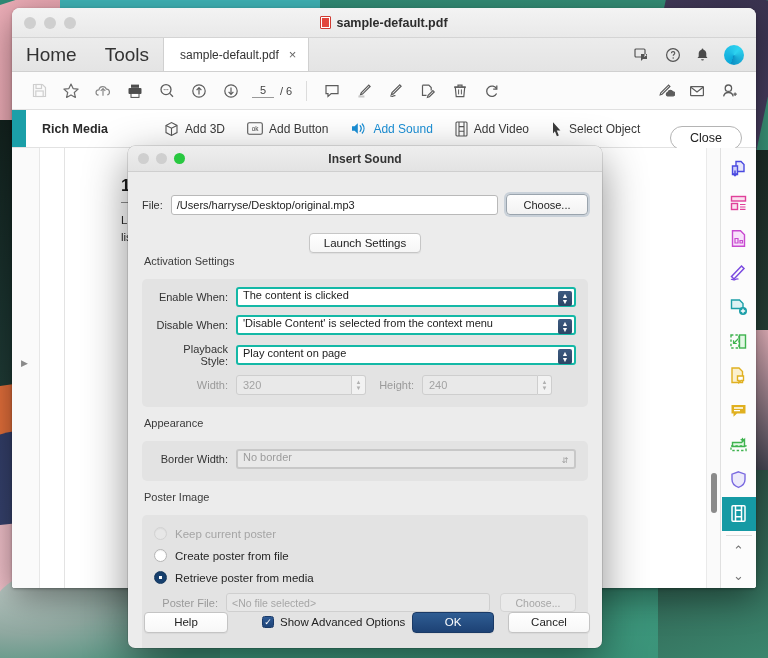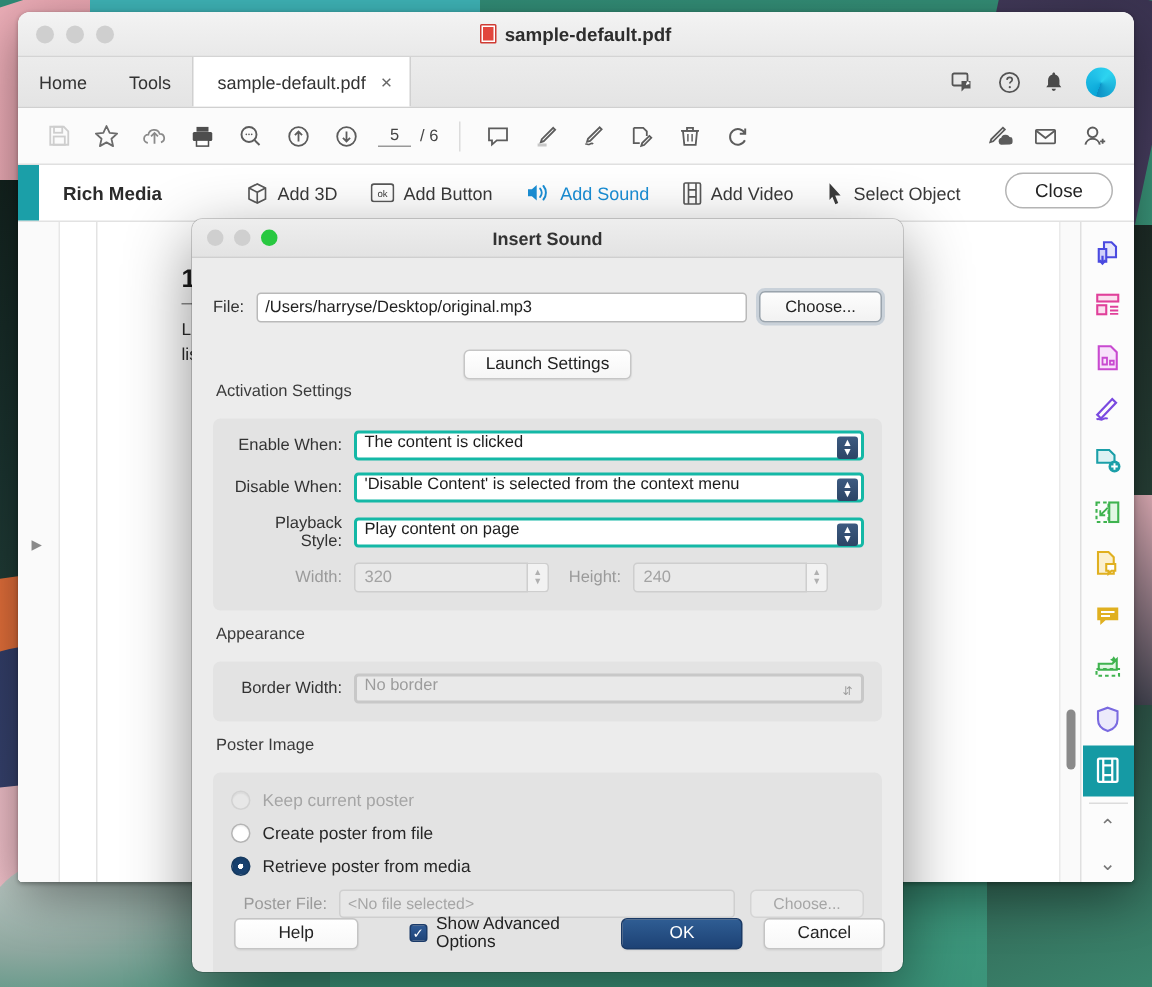--- a/index.html
+++ b/index.html
@@ -73,21 +73,21 @@
   }
 
   
   #tabbar {
     height: 34px; background: linear-gradient(#ececec,#e4e4e4);
     border-bottom: 1px solid #d0d0d0;
     display:flex; align-items:stretch; position: relative;
   }
   .navbtn {
     display:flex; align-items:center; padding:0 14px;
-    font-size:12px; color:#333; cursor:default;
+    font-size:19px; color:#333; cursor:default;
   }
   .doctab {
     display:flex; align-items:center; gap:10px; padding:0 12px 0 16px;
     background:#fff; font-size:12px; color:#333;
     border-left:1px solid #d0d0d0; border-right:1px solid #d0d0d0;
     min-width: 140px;
   }
   .tabclose { font-size:13px; color:#666; cursor:pointer; }
   .tabfill { flex:1; }
   .tb-right { display:flex; align-items:center; gap:14px; padding-right:12px; }
@@ -117,21 +117,21 @@
     display:flex; align-items:center; position:relative;
   }
   #rm-accent { width:14px; height:100%; background:#1b9fa8; }
   #rm-label { font-size:12.5px; font-weight:bold; color:#2b2b2b; padding-left:16px; width:138px; }
   .rmitem {
     display:flex; align-items:center; gap:6px; margin-right:22px;
     font-size:12px; color:#3a3a3a; cursor:default;
   }
   .rmitem.active { color:#1a8fd6; }
   #close-btn {
-    position:absolute; right:14px; top:5px;
+    position:absolute; right:14px; top:16px;
     padding:4px 19px; border:1px solid #b4b4b4; border-radius:13px;
     background:#fff; font-size:12.5px; color:#222;
   }
 
   
   #docarea { position:absolute; left:0; right:0; top:140px; bottom:0; display:flex; background:#fff; }
   #leftpane { width:28px; background:#fafafa; border-right:1px solid #e7e7e7; position:relative; }
   #leftpane .arrow { position:absolute; left:9px; top:210px; color:#8a8a8a; font-size:9px; }
   #pagecanvas { flex:1; background:#fff; position:relative; overflow:hidden; }
   #page {
@@ -263,21 +263,21 @@
     flex:1; height:19px; background:#e7e7e7; border:1px solid #cfcfcf; border-radius:3px;
     font-size:10.5px; color:#a6a6a6; padding:0 5px; display:flex; align-items:center;
   }
   .pf-btn {
     width:76px; height:19px; margin-left:10px; border-radius:4px;
     background:#eaeaea; border:1px solid #d4d4d4;
     font-size:10.5px; color:#a6a6a6; display:flex; align-items:center; justify-content:center;
   }
 
   #dlg-footer {
-    position:absolute; left:16px; right:0; bottom:0; height:52px;
+    position:absolute; left:4px; right:0; bottom:0; height:52px;
     display:flex; align-items:center; padding:0 12px;
   }
   .fbtn {
     height:21px; border-radius:4px; background: linear-gradient(#ffffff,#f7f7f7);
     border:1px solid #c4c4c4; font-size:11.5px; color:#222;
     display:flex; align-items:center; justify-content:center;
     box-shadow:0 1px 1px rgba(0,0,0,.05);
   }
   #btn-help { width:84px; }
   #adv-wrap { display:flex; align-items:center; gap:6px; margin-left:34px; }

